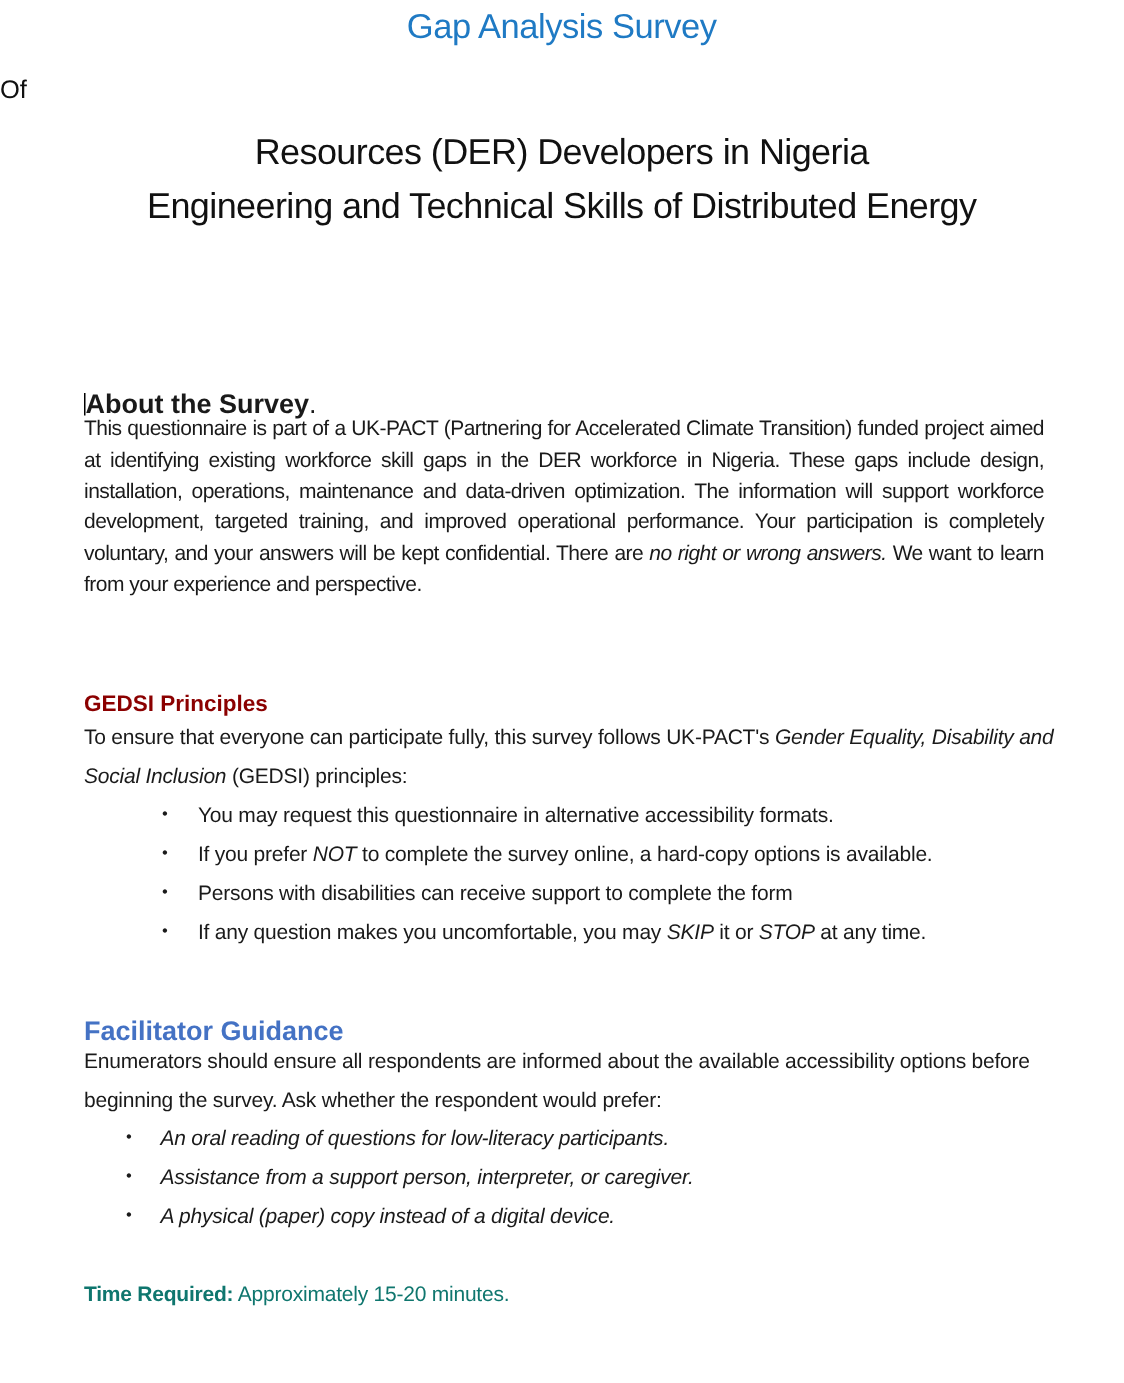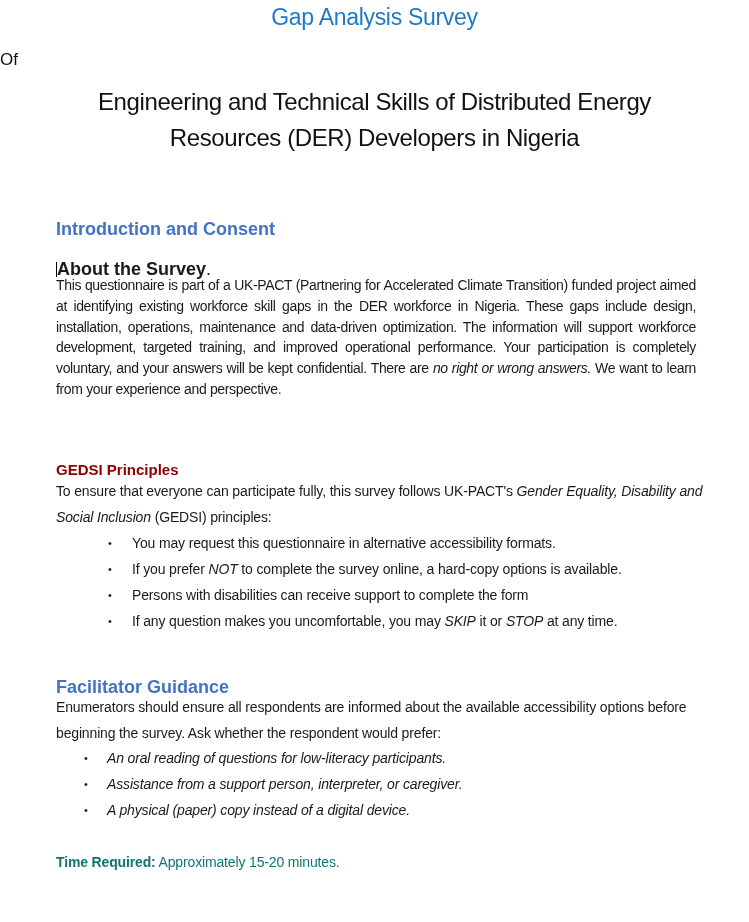--- a/index.html
+++ b/index.html
@@ -65,25 +65,24 @@
   .kv b { font-weight: bold; }
 </style>
 </head>
 <body>
 
 <div class="page">
 
   <div class="title-main">Gap Analysis Survey</div>
   <div class="title-of">Of</div>
   <div class="title-sub">
+    <div>Resources (DER) Developers in Nigeria</div>
     <div>Engineering and Technical Skills of Distributed Energy</div>
-    <div>Resources (DER) Developers in Nigeria</div>
   </div>
 
-  <div class="h-blue" style="top:219px;">Introduction and Consent</div>
 
   <div class="about-label"><span class="cursor"></span><b>About the Survey</b><span>.</span></div>
 
   <div class="para-intro"><span>This questionnaire is part of a UK-PACT (Partnering for Accelerated Climate Transition) funded project aimed at identifying existing workforce skill gaps in the DER workforce in Nigeria. These gaps include design, installation, operations, maintenance and data-driven optimization. The information will support workforce development, targeted training, and improved operational performance. Your participation is completely voluntary, and your answers will be kept confidential. There are </span><i>no right or wrong answers.</i><span> We want to learn from your experience and perspective.</span></div>
 
   <div class="h-red" style="top:461px;">GEDSI Principles</div>
   <div class="para-arial" style="top:478px;"><span>To ensure that everyone can participate fully, this survey follows UK-PACT's </span><i>Gender Equality, Disability and Social Inclusion</i><span> (GEDSI) principles:</span></div>
 
   <ul class="blist gedsi-list">
     <li>

